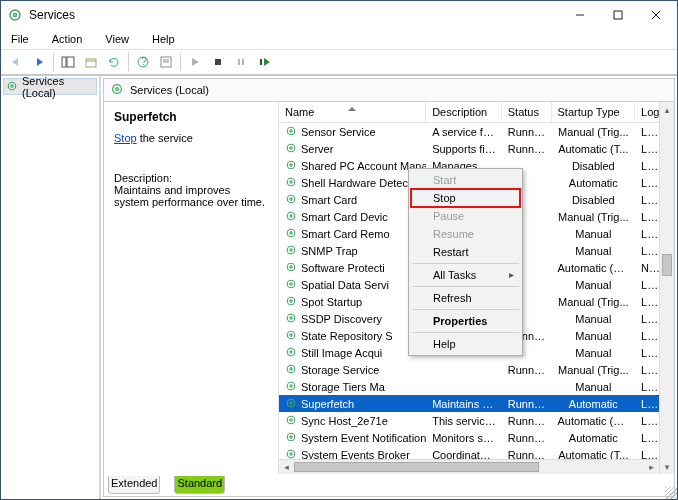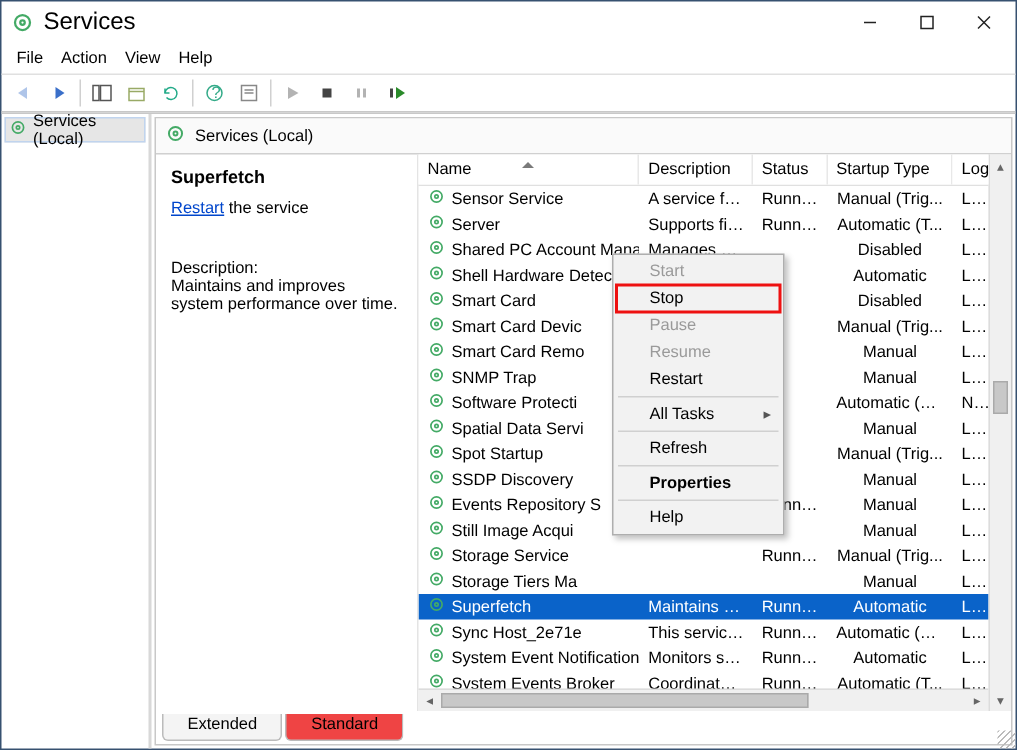--- a/index.html
+++ b/index.html
@@ -1,24 +1,24 @@
 <!DOCTYPE html>
 <html><head>
 <meta charset="utf-8">
 <style>
 * { box-sizing: border-box; font-family: "Segoe UI", Tahoma, sans-serif; font-size: 11px; }
 body { margin: 0; background: #fff; user-select: none; }
 .window { width: 678px; height: 500px; border: 1px solid #375170; background: #fff; display: flex; flex-direction: column; }
 .titlebar { display: flex; align-items: center; height: 28px; padding: 0 2px 0 6px; }
 .titlebar .icon { width: 16px; height: 16px; margin-right: 6px; display: inline-block; }
 .gear { stroke: #4a6; fill: none; stroke-width: 1.5; }
-.titlebar .title { flex: 1; font-size: 16px; }
+.titlebar .title { flex: 1; font-size: 12px; }
 .winbtn { width: 38px; height: 26px; display: flex; align-items: center; justify-content: center; }
 .winbtn svg { stroke: #222; fill: none; stroke-width: 1; }
-.menubar { display: flex; gap: 0; padding: 2px 4px; font-size: 12px; }
+.menubar { display: flex; gap: 11px; padding: 2px 4px; font-size: 12px; }
 .menubar span { padding: 2px 6px; }
 .toolbar { display: flex; align-items: center; gap: 1px; padding: 2px 4px; border-top: 1px solid #e0e0e0; border-bottom: 1px solid #c8c8c8; height: 26px; }
 .tbtn { width: 22px; height: 20px; display: flex; align-items: center; justify-content: center; border: 1px solid transparent; }
 .tbtn.disabled { opacity: 0.4; }
 .sep { width: 1px; height: 18px; background: #d0d0d0; margin: 0 2px; }
 .main { flex: 1; display: flex; border-top: 1px solid #c8c8c8; min-height: 0; }
 .tree { width: 100px; border-right: 2px solid #d8d8d8; padding: 2px; }
 .tree-item { display: flex; align-items: center; gap: 4px; padding: 1px 2px; background: #e6e6e6; border: 1px solid #c0d4ee; height: 17px; font-size: 11px; }
 .content { flex: 1; display: flex; flex-direction: column; min-width: 0; border: 1px solid #c8c8c8; margin: 2px; }
 .content-head { display: flex; align-items: center; gap: 6px; padding: 3px 6px; border-bottom: 1px solid #d0d0d0; background: #fafafa; font-size: 12px; }
@@ -40,22 +40,22 @@
 .c-name { width: 148px; } .c-desc { width: 76px; } .c-stat { width: 50px; } .c-type { width: 84px; } .c-log { width: 24px; }
 .scroll-v { width: 15px; background: #f0f0f0; display: flex; flex-direction: column; border-left: 1px solid #dcdcdc; }
 .scroll-v .arrow { height: 15px; display:flex; align-items:center; justify-content:center; font-size:9px; color:#666; }
 .scroll-v .track { flex:1; position: relative; }
 .scroll-v .thumb { position:absolute; left:2px; right:2px; top:40%; height:22px; background:#c8c8c8; border:1px solid #aaa; }
 .scroll-h { height: 15px; background:#f0f0f0; border-top:1px solid #dcdcdc; display:flex; }
 .scroll-h .arrow { width:15px; display:flex; align-items:center; justify-content:center; font-size:9px; color:#666;}
 .scroll-h .track { flex:1; position:relative; }
 .scroll-h .thumb { position:absolute; top:2px; bottom:2px; left:0; width:70%; background:#c8c8c8; border:1px solid #aaa;}
 .tabs { display: flex; padding: 2px 4px; height: 22px; }
-.tab { padding: 1px 16px; border: 1px solid #bbb; border-top: none; border-radius: 0 0 4px 4px; background: #f4f4f4; margin-right: 2px; }
-.tab.active { background: #ef4444; }
+.tab { padding: 1px 2px; border: 1px solid #bbb; border-top: none; border-radius: 0 0 4px 4px; background: #f4f4f4; margin-right: 14px; }
+.tab.active { background: #84cc16; }
 .context-menu { position: absolute; left: 129px; top: 66px; width: 115px; background: #f2f2f2; border: 1px solid #aeaeae; box-shadow: 2px 2px 4px rgba(0,0,0,0.25); padding: 2px; z-index: 10; }
 .cm-item { padding: 3px 8px 3px 22px; position: relative; }
 .cm-item.disabled { color: #9a9a9a; }
 .cm-item.bold { font-weight: bold; }
 .cm-sep { height:1px; background:#d0d0d0; margin: 2px 1px; }
 .cm-item.highlight { outline: 2px solid #e11; outline-offset: -1px; }
 .cm-item .sub::after { content:"▸"; position:absolute; right:6px; top:3px; font-size:10px; color:#555;}
 .grip { position:absolute; right:1px; bottom:1px; width:12px; height:12px; background: repeating-linear-gradient(135deg, #bbb 0 1px, transparent 1px 3px); }
 </style>
 </head>
@@ -180,21 +180,21 @@
         <span><svg width="14" height="14" viewBox="0 0 16 16">
               <circle class="gear" cx="8" cy="8" r="5"></circle>
               <circle class="gear" cx="8" cy="8" r="1.5"></circle>
             </svg></span>
         <span>Services (Local)</span>
       </div>
 
       <div class="content-body">
         <div class="desc-pane">
           <h3>Superfetch</h3>
-          <div><a>Restart</a><span> the service</span></div>
+          <div><a>Stop</a><span> the service</span></div>
           <div class="desc-label">Description:</div>
           <div>Maintains and improves system performance over time.</div>
         </div>
 
         <div class="list-pane">
           <div style="display:flex; flex:1; min-height:0;">
             <div style="flex:1; display:flex; flex-direction:column; min-width:0;">
               <div class="list-header">
                 <div class="col c-name sort">Name</div>
                 <div class="col c-desc">Description</div>
@@ -358,21 +358,21 @@
                     <div class="c c-stat"></div>
                     <div class="c c-type">Manual</div>
                     <div class="c c-log">Loc</div>
                   </div>
                   <div class="row">
                     <div class="c c-name name">
                       <span><svg width="12" height="12" viewBox="0 0 16 16">
                           <circle cx="8" cy="8" r="5" stroke="#4a6" fill="none" stroke-width="1.5"></circle>
                           <circle cx="8" cy="8" r="1.5" stroke="#4a6" fill="none" stroke-width="1.5"></circle>
                         </svg></span>
-                      <span>Events Repository S</span>
+                      <span>State Repository S</span>
                     </div>
                     <div class="c c-desc"></div>
                     <div class="c c-stat">Running</div>
                     <div class="c c-type">Manual</div>
                     <div class="c c-log">Loc</div>
                   </div>
                   <div class="row">
                     <div class="c c-name name">
                       <span><svg width="12" height="12" viewBox="0 0 16 16">
                           <circle cx="8" cy="8" r="5" stroke="#4a6" fill="none" stroke-width="1.5"></circle>

